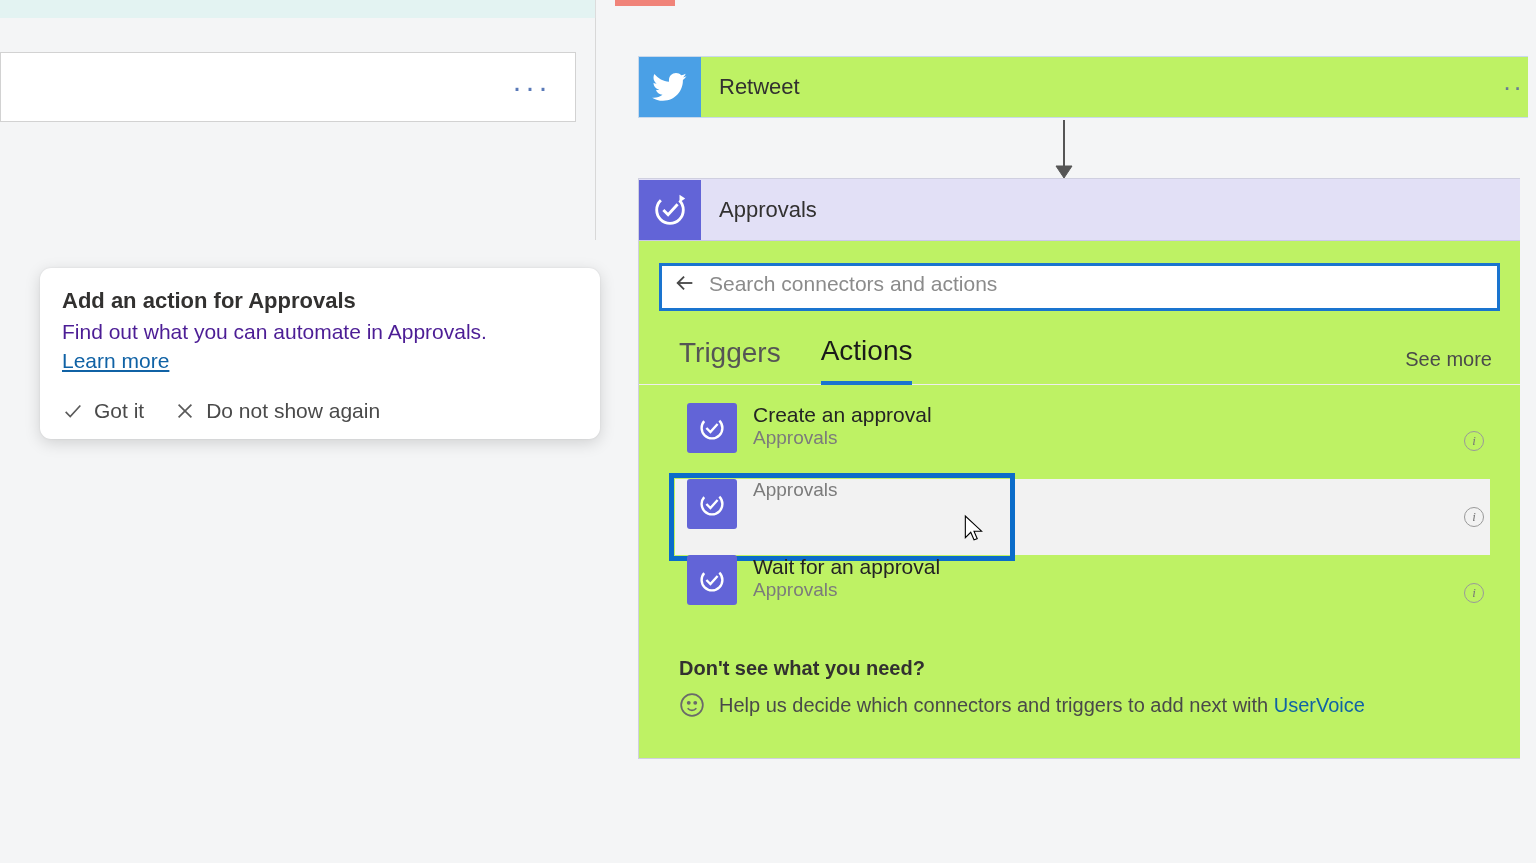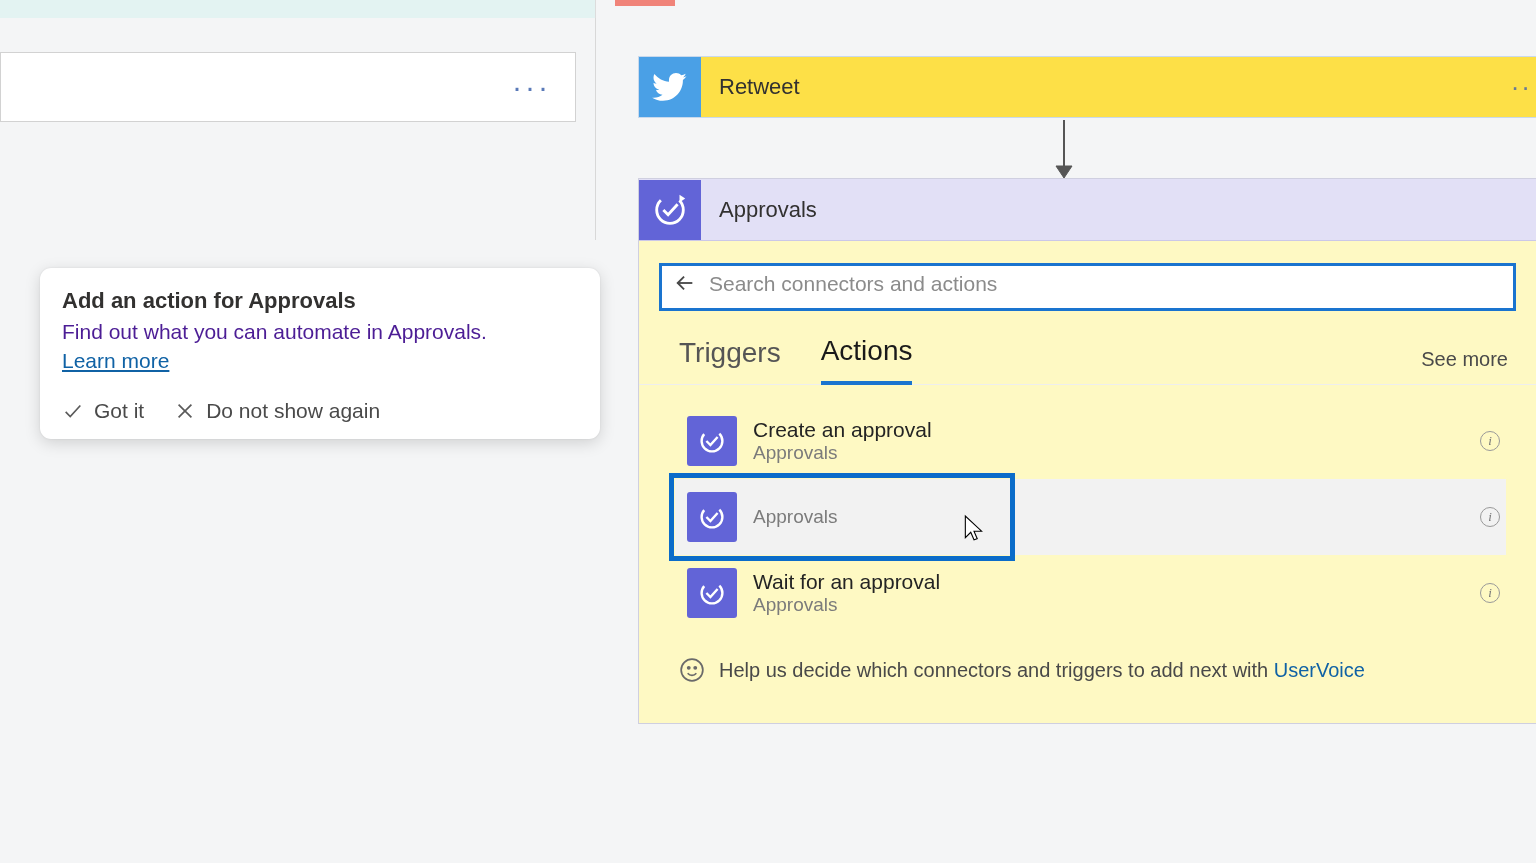--- a/index.html
+++ b/index.html
@@ -86,23 +86,23 @@
     gap: 10px;
     cursor: pointer;
     color: #4a4a4a;
   }
   .callout-btn svg { width: 22px; height: 22px; stroke: #5a5a5a; fill: none; stroke-width: 1.8; }
 
   
   .step-twitter {
     position: absolute;
     left: 638px; top: 56px;
-    right: 0;
+    right: 8px;
     height: 62px;
-    background: #fde047;
+    background: #bef264;
     display: flex;
     align-items: center;
     border: 1px solid #c9d9ec;
     border-right: none;
   }
   .step-twitter .icon {
     width: 62px; height: 60px;
     background: #4aa0e6;
     display: flex;
     align-items: center;
@@ -123,22 +123,22 @@
   .arrow-down {
     position: absolute;
     left: 1048px; top: 118px;
     width: 32px; height: 62px;
   }
   .arrow-down svg { width: 100%; height: 100%; stroke: #555; fill: #555; }
 
   .panel {
     position: absolute;
     left: 638px; top: 178px;
-    right: 0;
-    background: #fef9c3;
+    right: 16px;
+    background: #bef264;
     border: 1px solid #cfcfe0;
     border-right: none;
   }
   .panel-header {
     height: 62px;
     background: #e2e0f6;
     display: flex;
     align-items: center;
     border-bottom: 1px solid #cbc8e8;
   }
@@ -190,21 +190,20 @@
     margin-left: auto;
     font-size: 20px;
     color: #4a4a4a;
     cursor: pointer;
   }
   .action-list {
     padding: 18px 30px 0 36px;
   }
   .action-item {
     display: flex;
-    align-items: center;
     padding: 0 12px;
     height: 76px;
     position: relative;
     cursor: pointer;
   }
   .action-item .aicon {
     width: 50px; height: 50px;
     background: #6264d7;
     border-radius: 3px;
     display: flex; align-items:center; justify-content:center;
@@ -367,20 +366,21 @@
       </div>
       <div class="action-text">
         <div class="action-title">Wait for an approval</div>
         <div class="action-sub">Approvals</div>
       </div>
       <div class="info-icon">i</div>
     </div>
   </div>
 
   <div class="footer-help">
+    <div class="q">Don't see what you need?</div>
     <div class="line">
       <svg viewBox="0 0 24 24">
           <circle cx="12" cy="12" r="10"></circle>
           <circle cx="9" cy="10" r="1" fill="#6a6a6a"></circle>
           <circle cx="15" cy="10" r="1" fill="#6a6a6a"></circle>
           <path d="M8 15c1 1.2 2.4 2 4 2s3-.8 4-2"></path>
         </svg>
       <span><span>Help us decide which connectors and triggers to add next with </span><a href="#">UserVoice</a></span>
     </div>
   </div>

